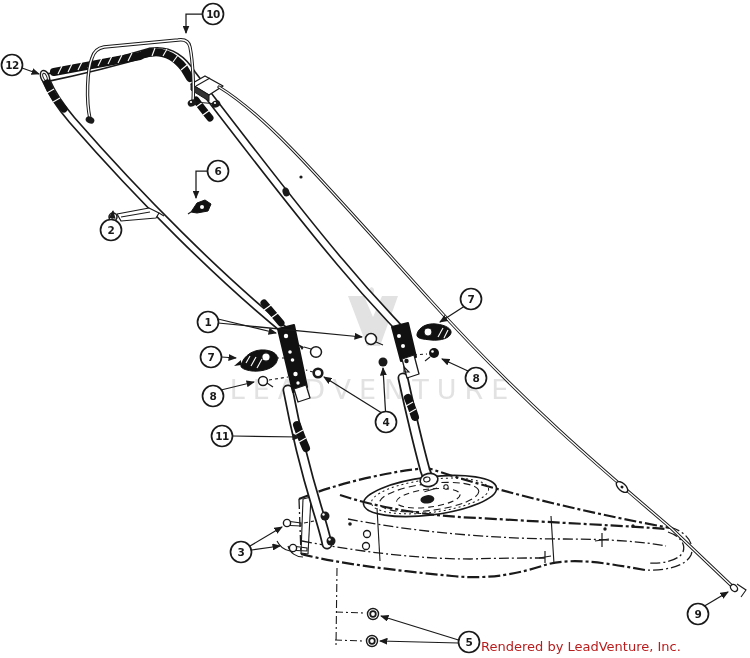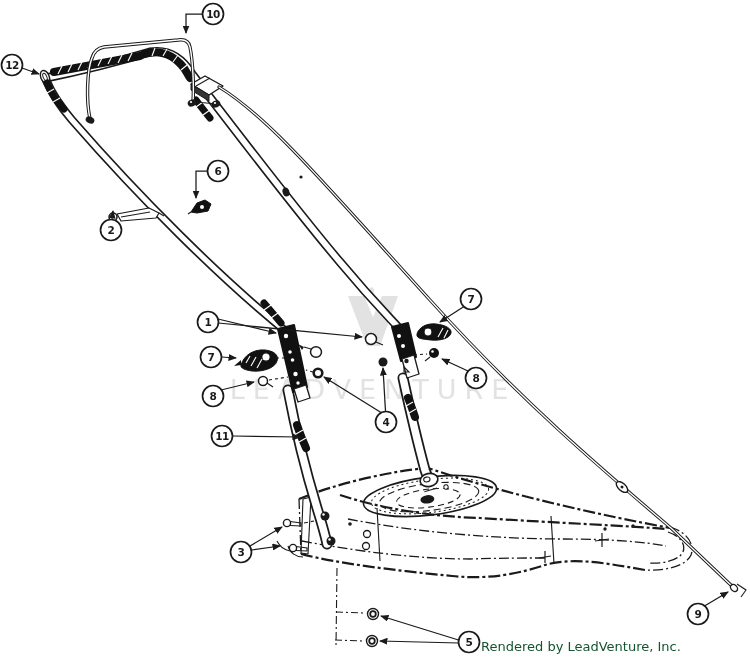--- a/index.html
+++ b/index.html
@@ -3,21 +3,21 @@
 <meta charset="utf-8">
 <style>
   html,body{margin:0;padding:0;background:#fff;}
   .stage{position:relative;width:750px;height:658px;background:#fff;overflow:hidden;
          font-family:"DejaVu Sans","Liberation Sans",sans-serif;}
   .stage svg{position:absolute;left:0;top:0;}
   .leader{fill:none;stroke:#1a1a1a;stroke-width:1.25;}
   .callout-circle{fill:#fff;stroke:#1a1a1a;stroke-width:1.7;}
   .callout-num{font-family:"DejaVu Sans","Liberation Sans",sans-serif;font-size:10.5px;font-weight:700;
                fill:#1a1a1a;text-anchor:middle;letter-spacing:-0.5px;}
-  .footer-text{position:absolute;left:481px;top:639px;font-size:13px;color:#14532d;
+  .footer-text{position:absolute;left:481px;top:639px;font-size:13px;color:#b91c1c;
                font-family:"DejaVu Sans","Liberation Sans",sans-serif;}
   .tube-out{fill:none;stroke:#1a1a1a;stroke-linecap:round;}
   .tube-in{fill:none;stroke:#fff;stroke-linecap:round;}
   .thin{fill:none;stroke:#1a1a1a;stroke-width:1.1;}
   .phb{fill:none;stroke:#1a1a1a;stroke-width:2.2;stroke-dasharray:12 3 3 3;} 
   .pht{fill:none;stroke:#1a1a1a;stroke-width:1.3;stroke-dasharray:10 3 2 3;} 
   .band{fill:none;stroke:#111;stroke-linecap:round;}
   .tick{stroke:#fff;stroke-width:1.1;}
   .wm{fill:#e2e2e2;}
 </style>

